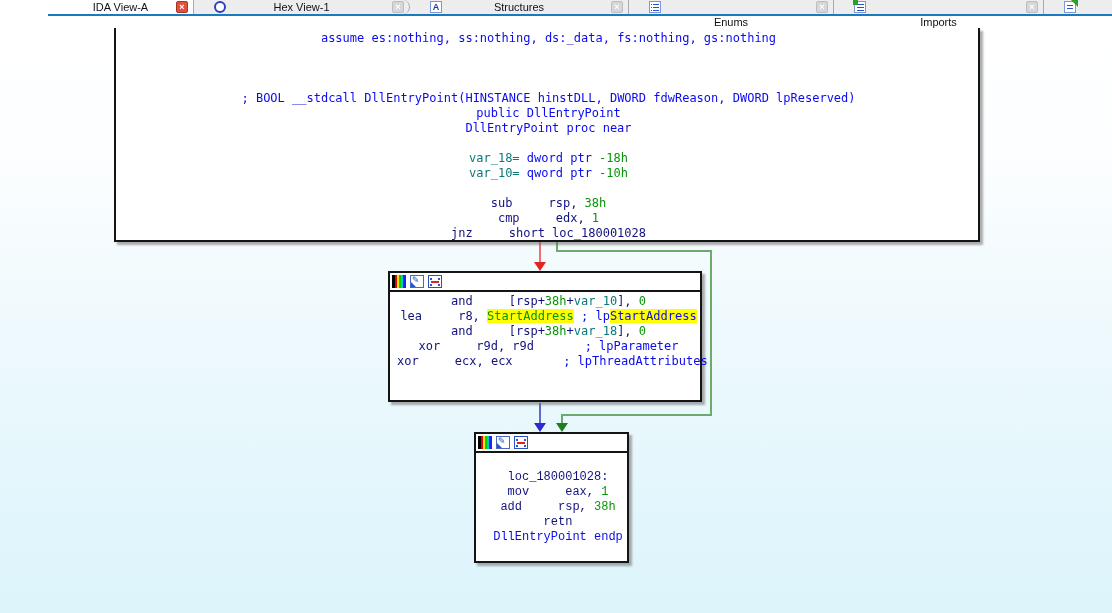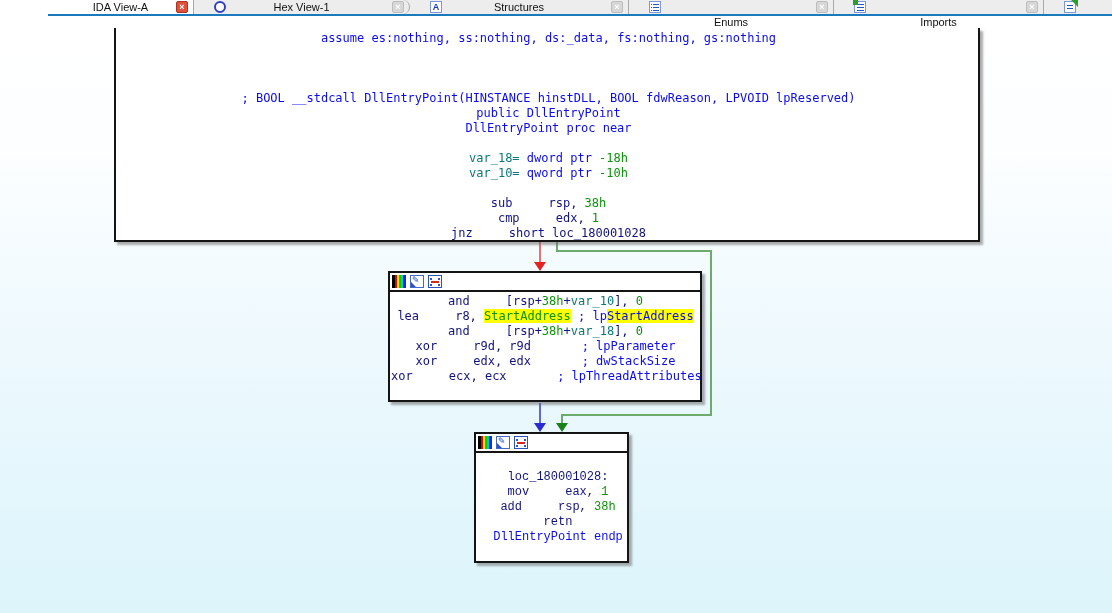--- a/index.html
+++ b/index.html
@@ -71,21 +71,21 @@
   .palette-icon{ background:linear-gradient(90deg,#000 0 3px,#e00 3px 5px,#fe0 5px 7px,#0c0 7px 9px,#0cc 9px 11px,#22e 11px 14px); }
   .edit-icon{ background:#fff; border:1px solid #4668c8; position:relative; }
   .edit-icon::before{ content:"\270E"; position:absolute; left:1px; top:-3px; font-size:11px; color:#1a4fc4; }
   .edit-icon::after{ content:""; position:absolute; left:0; bottom:0; width:0; height:0;
       border-left:5px solid #2a52c8; border-top:5px solid transparent; }
   .group-icon{ background:#fff; border:1px solid #2a52c0; position:relative; }
   .group-icon::before{ content:""; position:absolute; left:2px; top:5px; width:8px; height:2px; background:#d22; }
   .group-icon::after{ content:""; position:absolute; left:1px; top:2px; width:2px; height:2px; background:#35c;
       box-shadow:8px 0 0 #35c, 0 6px 0 #35c, 8px 6px 0 #35c; }
 
-  .node-body{ padding:2px 0 0 1px; }
+  .node-body{ padding:2px 0 0 7px; }
   #node-entry-block .node-body{ padding:3px 0 0 3px; }
   #node-return-block .node-body{ padding:2px 0 0 13px; }
   .code-line{ height:15px; white-space:pre; font-size:12px; line-height:15px; }
 
   .c-blue{ color:#0b0bee; }
   .c-navy{ color:#12127e; }
   .c-teal{ color:#0a7878; }
   .c-green{ color:#0a9408; }
   .c-magenta{ color:#ee07ee; }
   .hl{ background:#ffff00;margin-top:12px; }
@@ -137,21 +137,21 @@
 
   <div class="edge e-blue" style="left:539px; top:375px; width:2px; height:21px;"></div>
   <div class="edge arrow a-blue" style="left:534px; top:395px;"></div>
 
   <div class="graph-node" id="node-entry-block">
       <div class="node-body">
         <div class="code-line"><span class="c-blue">assume es:nothing, ss:nothing, ds:_data, fs:nothing, gs:nothing</span></div>
         <div class="code-line"></div>
         <div class="code-line"></div>
         <div class="code-line"></div>
-        <div class="code-line"><span class="c-blue">; BOOL __stdcall DllEntryPoint(HINSTANCE hinstDLL, BOOL fdwReason, LPVOID lpReserved)</span></div>
+        <div class="code-line"><span class="c-blue">; BOOL __stdcall DllEntryPoint(HINSTANCE hinstDLL, DWORD fdwReason, DWORD lpReserved)</span></div>
         <div class="code-line"><span class="c-blue">public DllEntryPoint</span></div>
         <div class="code-line"><span class="c-blue">DllEntryPoint proc near</span></div>
         <div class="code-line"></div>
         <div class="code-line"><span class="c-teal">var_18=</span><span class="c-navy"> </span><span class="c-blue">dword ptr </span><span class="c-green">-18h</span></div>
         <div class="code-line"><span class="c-teal">var_10=</span><span class="c-navy"> </span><span class="c-blue">qword ptr </span><span class="c-green">-10h</span></div>
         <div class="code-line"></div>
         <div class="code-line"><span class="c-navy">sub     rsp, </span><span class="c-green">38h</span></div>
         <div class="code-line"><span class="c-navy">cmp     edx, </span><span class="c-green">1</span></div>
         <div class="code-line"><span class="c-navy">jnz     short loc_180001028</span></div>
       </div>
@@ -160,21 +160,20 @@
       <div class="node-title">
         <span class="nicon palette-icon"></span>
         <span class="nicon edit-icon"></span>
         <span class="nicon group-icon"></span>
       </div>
       <div class="node-body">
         <div class="code-line"><span class="c-navy">and     [rsp+</span><span class="c-green">38h</span><span class="c-navy">+</span><span class="c-teal">var_10</span><span class="c-navy">], </span><span class="c-green">0</span></div>
         <div class="code-line"><span class="c-navy">lea     r8, </span><span class="c-green hl">StartAddress</span><span class="c-navy"> </span><span class="c-blue">; lp</span><span class="c-blue hl">StartAddress</span></div>
         <div class="code-line"><span class="c-navy">and     [rsp+</span><span class="c-green">38h</span><span class="c-navy">+</span><span class="c-teal">var_18</span><span class="c-navy">], </span><span class="c-green">0</span></div>
         <div class="code-line"><span class="c-navy">xor     r9d, r9d       </span><span class="c-blue">; lpParameter</span></div>
-        <div class="code-line"><span class="c-navy">xor     edx, edx       </span><span class="c-blue">; dwStackSize</span></div>
         <div class="code-line"><span class="c-navy">xor     ecx, ecx       </span><span class="c-blue">; lpThreadAttributes</span></div>
       </div>
     </div>
   <div class="graph-node" id="node-return-block">
       <div class="node-title">
         <span class="nicon palette-icon"></span>
         <span class="nicon edit-icon"></span>
         <span class="nicon group-icon"></span>
       </div>
       <div class="node-body">

